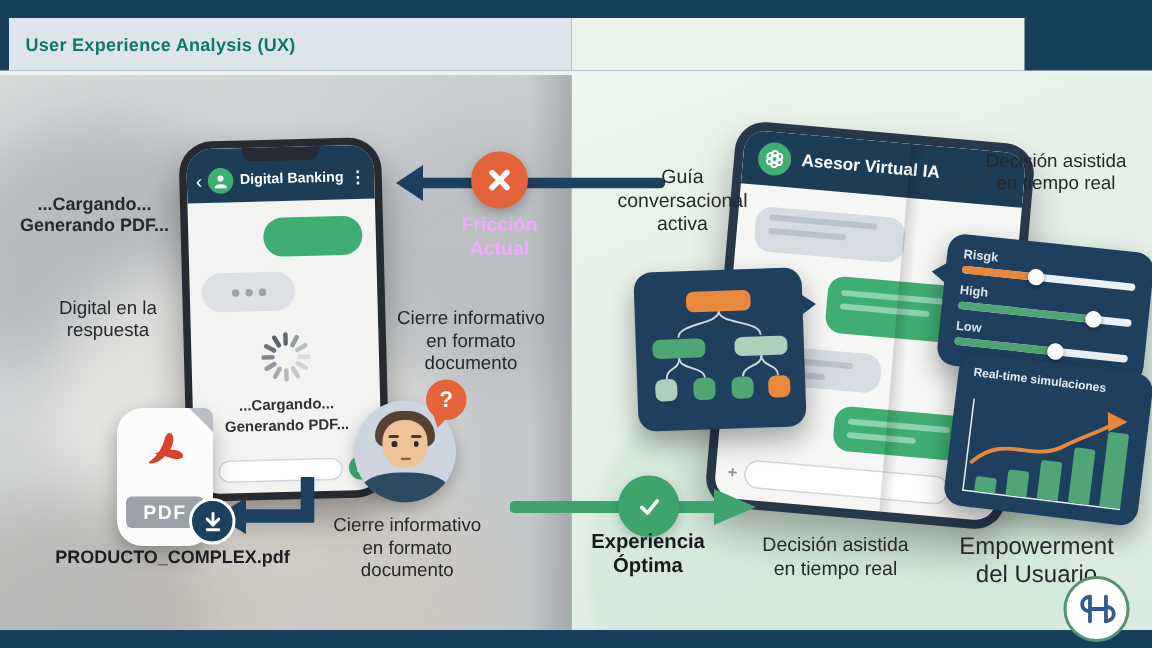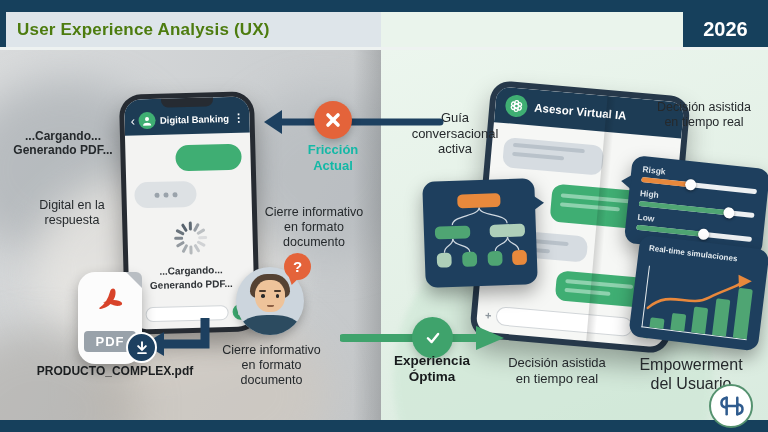--- a/index.html
+++ b/index.html
@@ -1,21 +1,21 @@
 <!DOCTYPE html>
 <html style="--navy: #16405c; --panel-navy: #1e3f5e; --orange: #e4633a; --soft-orange: #e8883c; --green: #3fa36c; --bubble-green: #3fae73;"><head>
 <meta charset="utf-8">
 <style>
   html,body{margin:0;padding:0;background:#222;}
   *{box-sizing:border-box;font-family:"Liberation Sans",sans-serif;}
   .stage{position:relative;width:768px;height:432px;background:var(--navy,#16405c);overflow:hidden;}
 
   
   .hdr-light{position:absolute;left:6px;top:12px;width:375px;height:35px;background:#dee5ea;z-index:12;display:flex;align-items:center;padding-left:11px;}
-  .hdr-title{color:#4d7c0f;font-size:17px;font-weight:700;letter-spacing:.2px;text-align:right;}
+  .hdr-title{color:#0f766e;font-size:12px;font-weight:700;letter-spacing:.2px;text-align:right;}
   .hdr-green{position:absolute;left:381px;top:12px;width:302px;height:35px;background:#eaf4ec;z-index:12;}
   .hdr-year{position:absolute;left:683px;top:12px;width:85px;height:35px;z-index:12;color:#fff;font-size:20px;font-weight:700;display:flex;align-items:center;justify-content:center;}
   .hdr-strip{position:absolute;left:0;top:47px;width:768px;height:3px;background:#eef2f1;z-index:12;}
 
   
   .panel{position:absolute;top:50px;height:370px;overflow:hidden;}
   .panel-left{left:0;width:381px;background:linear-gradient(120deg,#d9dbdc 0%,#cdd0d2 45%,#c3c6c8 100%);}
   .panel-right{left:381px;width:391px;background:linear-gradient(160deg,#ecf6ee 0%,#e3f0e6 55%,#d9ebdf 100%);}
   .blob{position:absolute;border-radius:50%;filter:blur(20px);}
   .edge-shadow{position:absolute;right:0;top:0;bottom:0;width:28px;background:linear-gradient(to right,rgba(60,64,66,0),rgba(60,64,66,.22));}
@@ -59,21 +59,21 @@
   .eye{position:absolute;top:14px;width:3.5px;height:3.5px;border-radius:50%;background:#2b2b2b;}
   .brow{position:absolute;top:10px;width:7px;height:2px;background:#4a392b;border-radius:2px;}
   .mouth{position:absolute;left:12px;top:24px;width:7px;height:3px;border-bottom:2px solid #8c5f43;border-radius:50%;}
   .shirt{position:absolute;left:5px;bottom:-4px;width:58px;height:24px;background:#2c4b60;border-radius:45% 45% 0 0;}
   .q-bubble{position:absolute;left:284px;top:203px;width:27px;height:27px;border-radius:50%;background:#e4633a;color:#fff;font-weight:700;font-size:15px;display:flex;align-items:center;justify-content:center;z-index:7;}
   .q-tail{position:absolute;left:287px;top:227px;width:0;height:0;border-style:solid;border-width:8px 4px 0 6px;border-color:#e4633a transparent transparent transparent;transform:rotate(18deg);z-index:7;}
 
   
   .friction-arrow{position:absolute;left:262px;top:104px;z-index:9;}
   .x-circle{position:absolute;left:314px;top:101px;width:38px;height:38px;border-radius:50%;background:#e4633a;z-index:10;display:flex;align-items:center;justify-content:center;box-shadow:0 3px 8px rgba(0,0,0,.25);}
-  .friction-label{position:absolute;left:292px;top:142px;width:82px;font-size:13px;font-weight:700;color:#14b8a6;z-index:10;}
+  .friction-label{position:absolute;left:292px;top:142px;width:82px;font-size:13px;font-weight:700;color:#f0abfc;z-index:10;}
   .optimal-arrow{position:absolute;left:340px;top:322px;z-index:9;}
   .check-circle{position:absolute;left:412px;top:317px;width:41px;height:41px;border-radius:50%;background:#3fa36c;z-index:10;display:flex;align-items:center;justify-content:center;box-shadow:0 3px 8px rgba(0,0,0,.2);}
   .optimal-label{position:absolute;left:382px;top:353px;width:100px;font-size:13.5px;font-weight:700;color:#171a1c;z-index:10;text-align:center;}
 
   
   .phone-r{position:absolute;left:99px;top:38px;width:200px;height:258px;background:#26384a;border-radius:20px;padding:6px;transform:rotate(5deg);z-index:2;box-shadow:0 14px 26px rgba(0,0,0,.3);}
   .phone-r .screen{position:relative;width:100%;height:100%;background:#f6f7f5;border-radius:14px;overflow:hidden;}
   .phr-header{height:36px;background:#1d3c55;display:flex;align-items:center;gap:7px;padding:0 10px;}
   .ai-logo{width:22px;height:22px;border-radius:50%;background:var(--bubble-green,#3fae73);display:flex;align-items:center;justify-content:center;flex:0 0 auto;}
   .phr-title{color:#fff;font-size:11.5px;font-weight:700;white-space:nowrap;}
@@ -108,21 +108,20 @@
 </style>
 </head>
 <body>
 
 <div class="stage">
 
   <div class="hdr-light">
     <span class="hdr-title">User Experience Analysis (UX)</span>
   </div>
   <div class="hdr-green"></div>
-  <div class="hdr-year">2026</div>
   <div class="hdr-strip"></div>
 
   <div class="panel panel-left">
     <div class="blob" style="left:-40px;top:30px;width:210px;height:180px;background:#9fa5aa;opacity:.55;"></div>
     <div class="blob" style="left:30px;top:120px;width:260px;height:200px;background:#eae8e4;opacity:.8;"></div>
     <div class="blob" style="left:230px;top:40px;width:190px;height:170px;background:#b2b7bb;opacity:.6;"></div>
     <div class="blob" style="left:90px;top:260px;width:240px;height:170px;background:#cfc8bf;opacity:.7;"></div>
     <div class="blob" style="left:-60px;top:280px;width:200px;height:160px;background:#a8a49e;opacity:.5;"></div>
     <div class="edge-shadow"></div>
 

